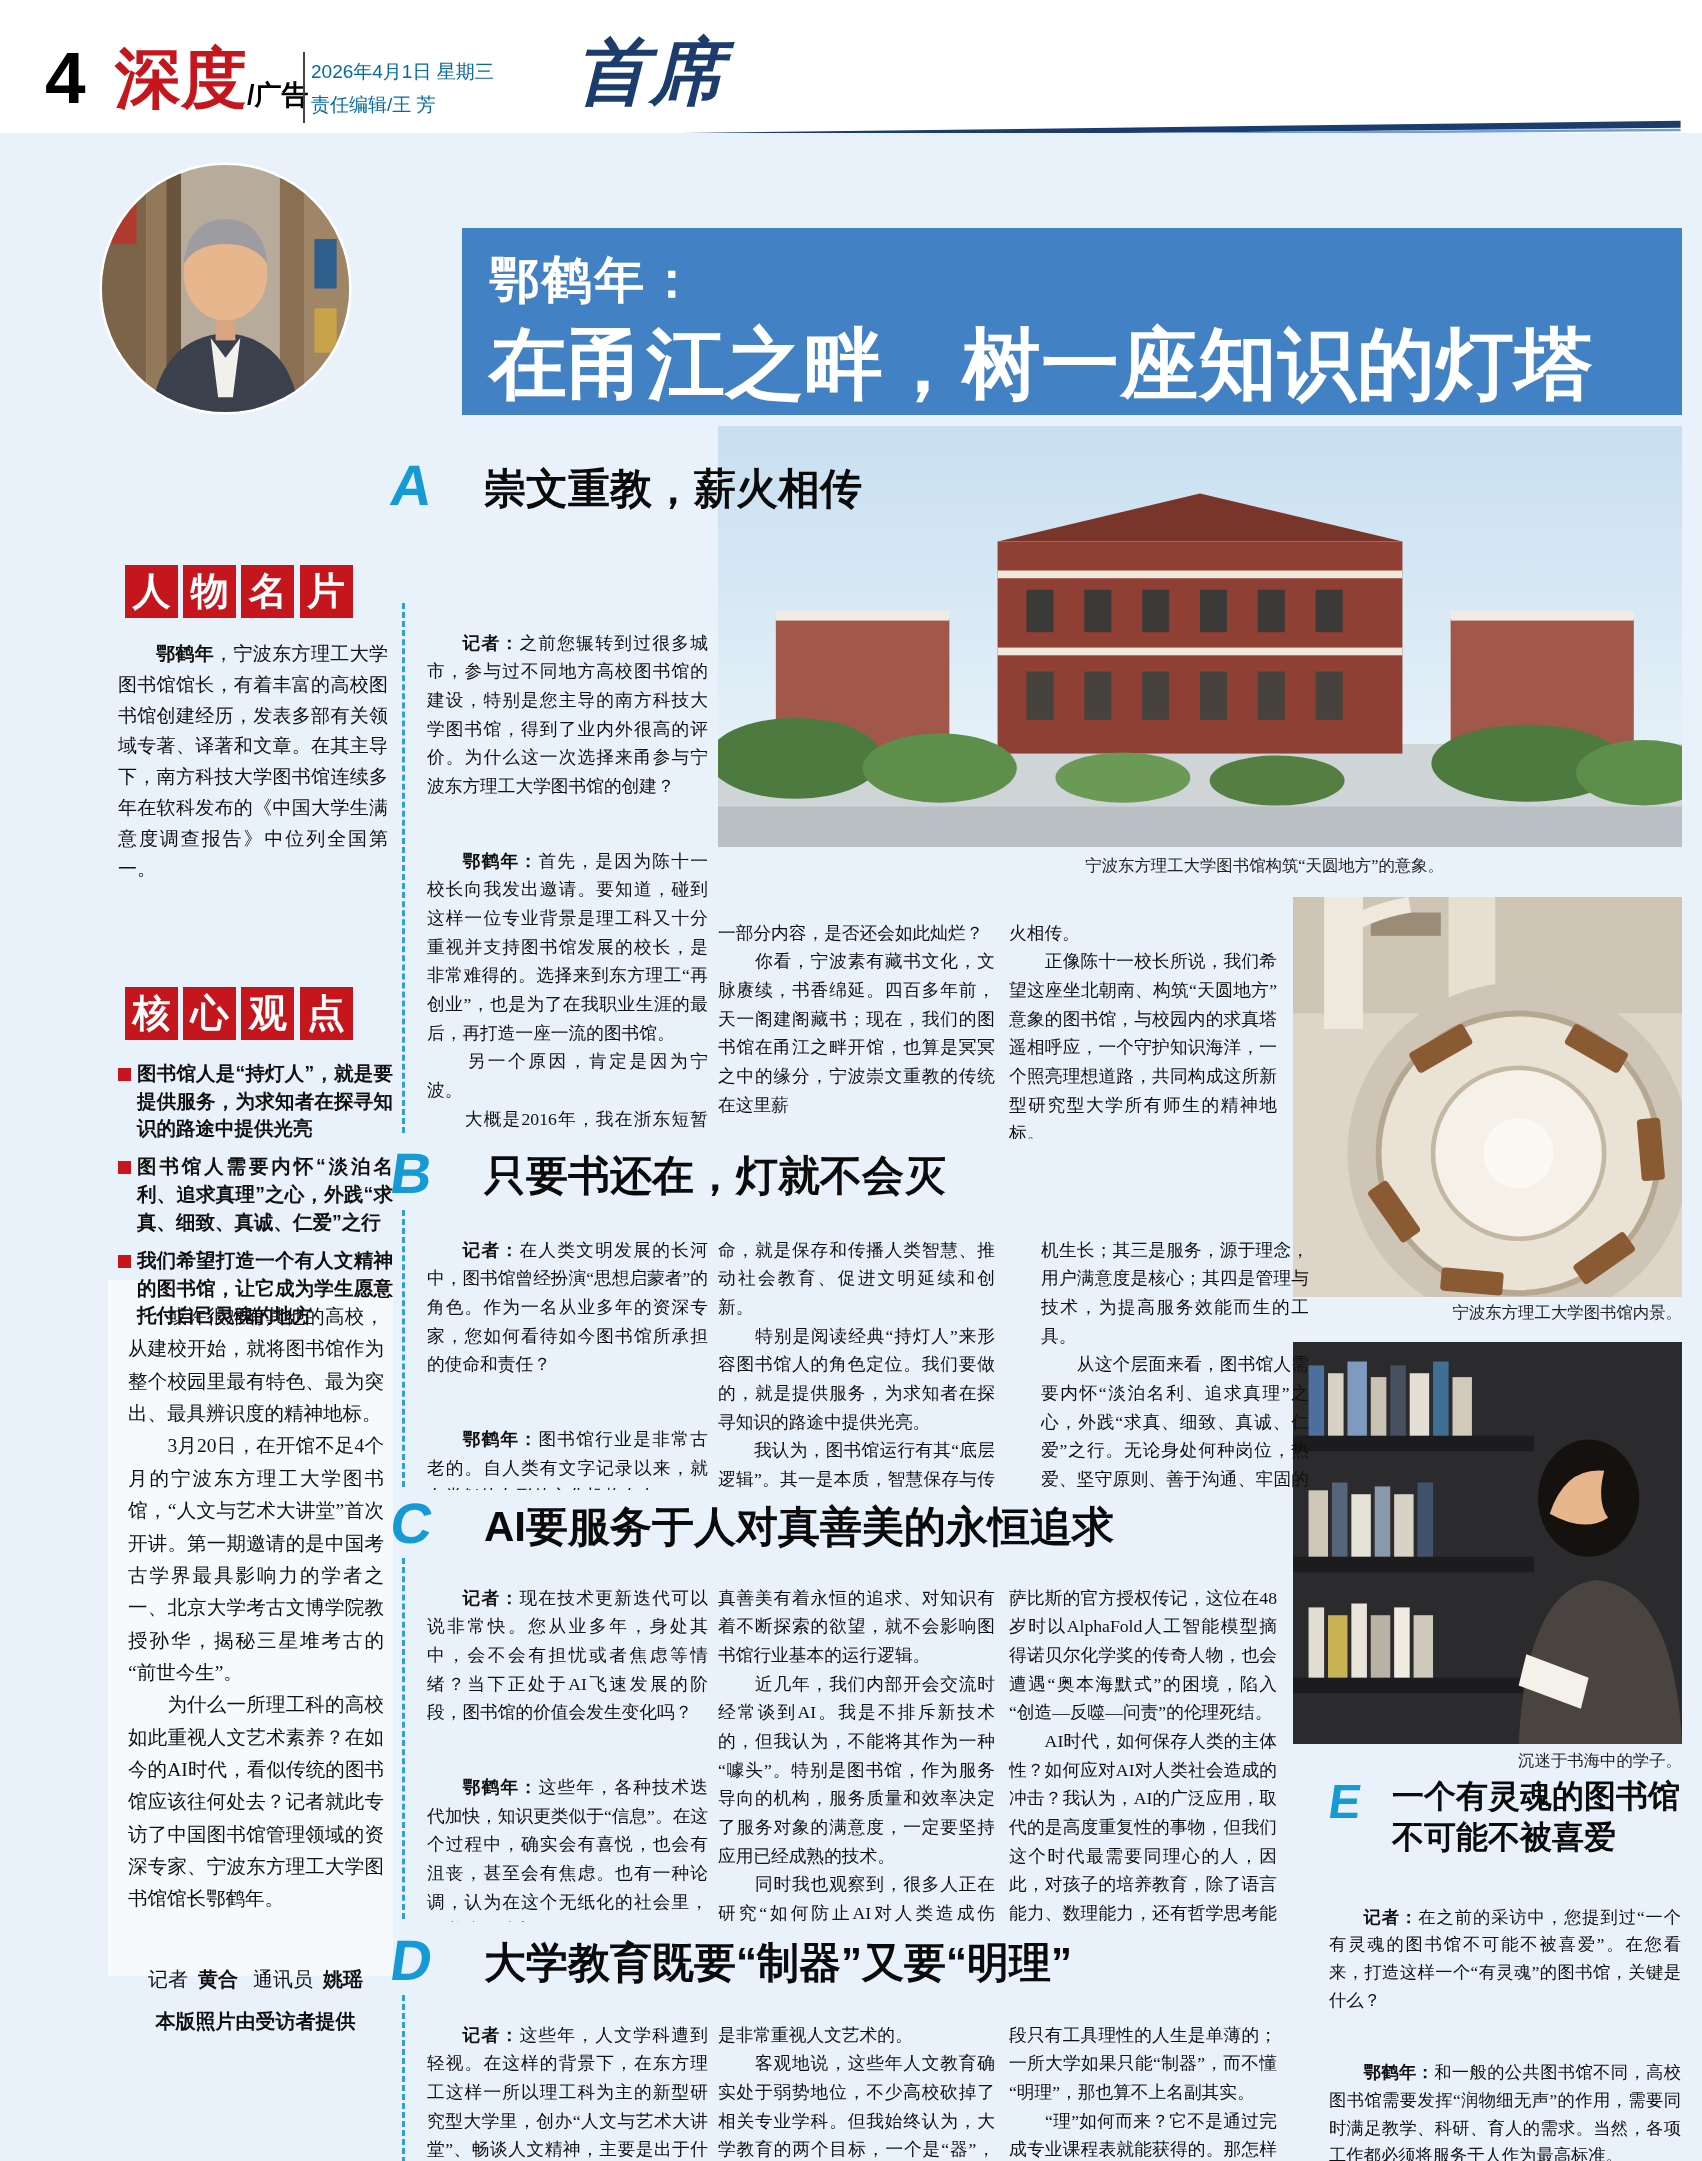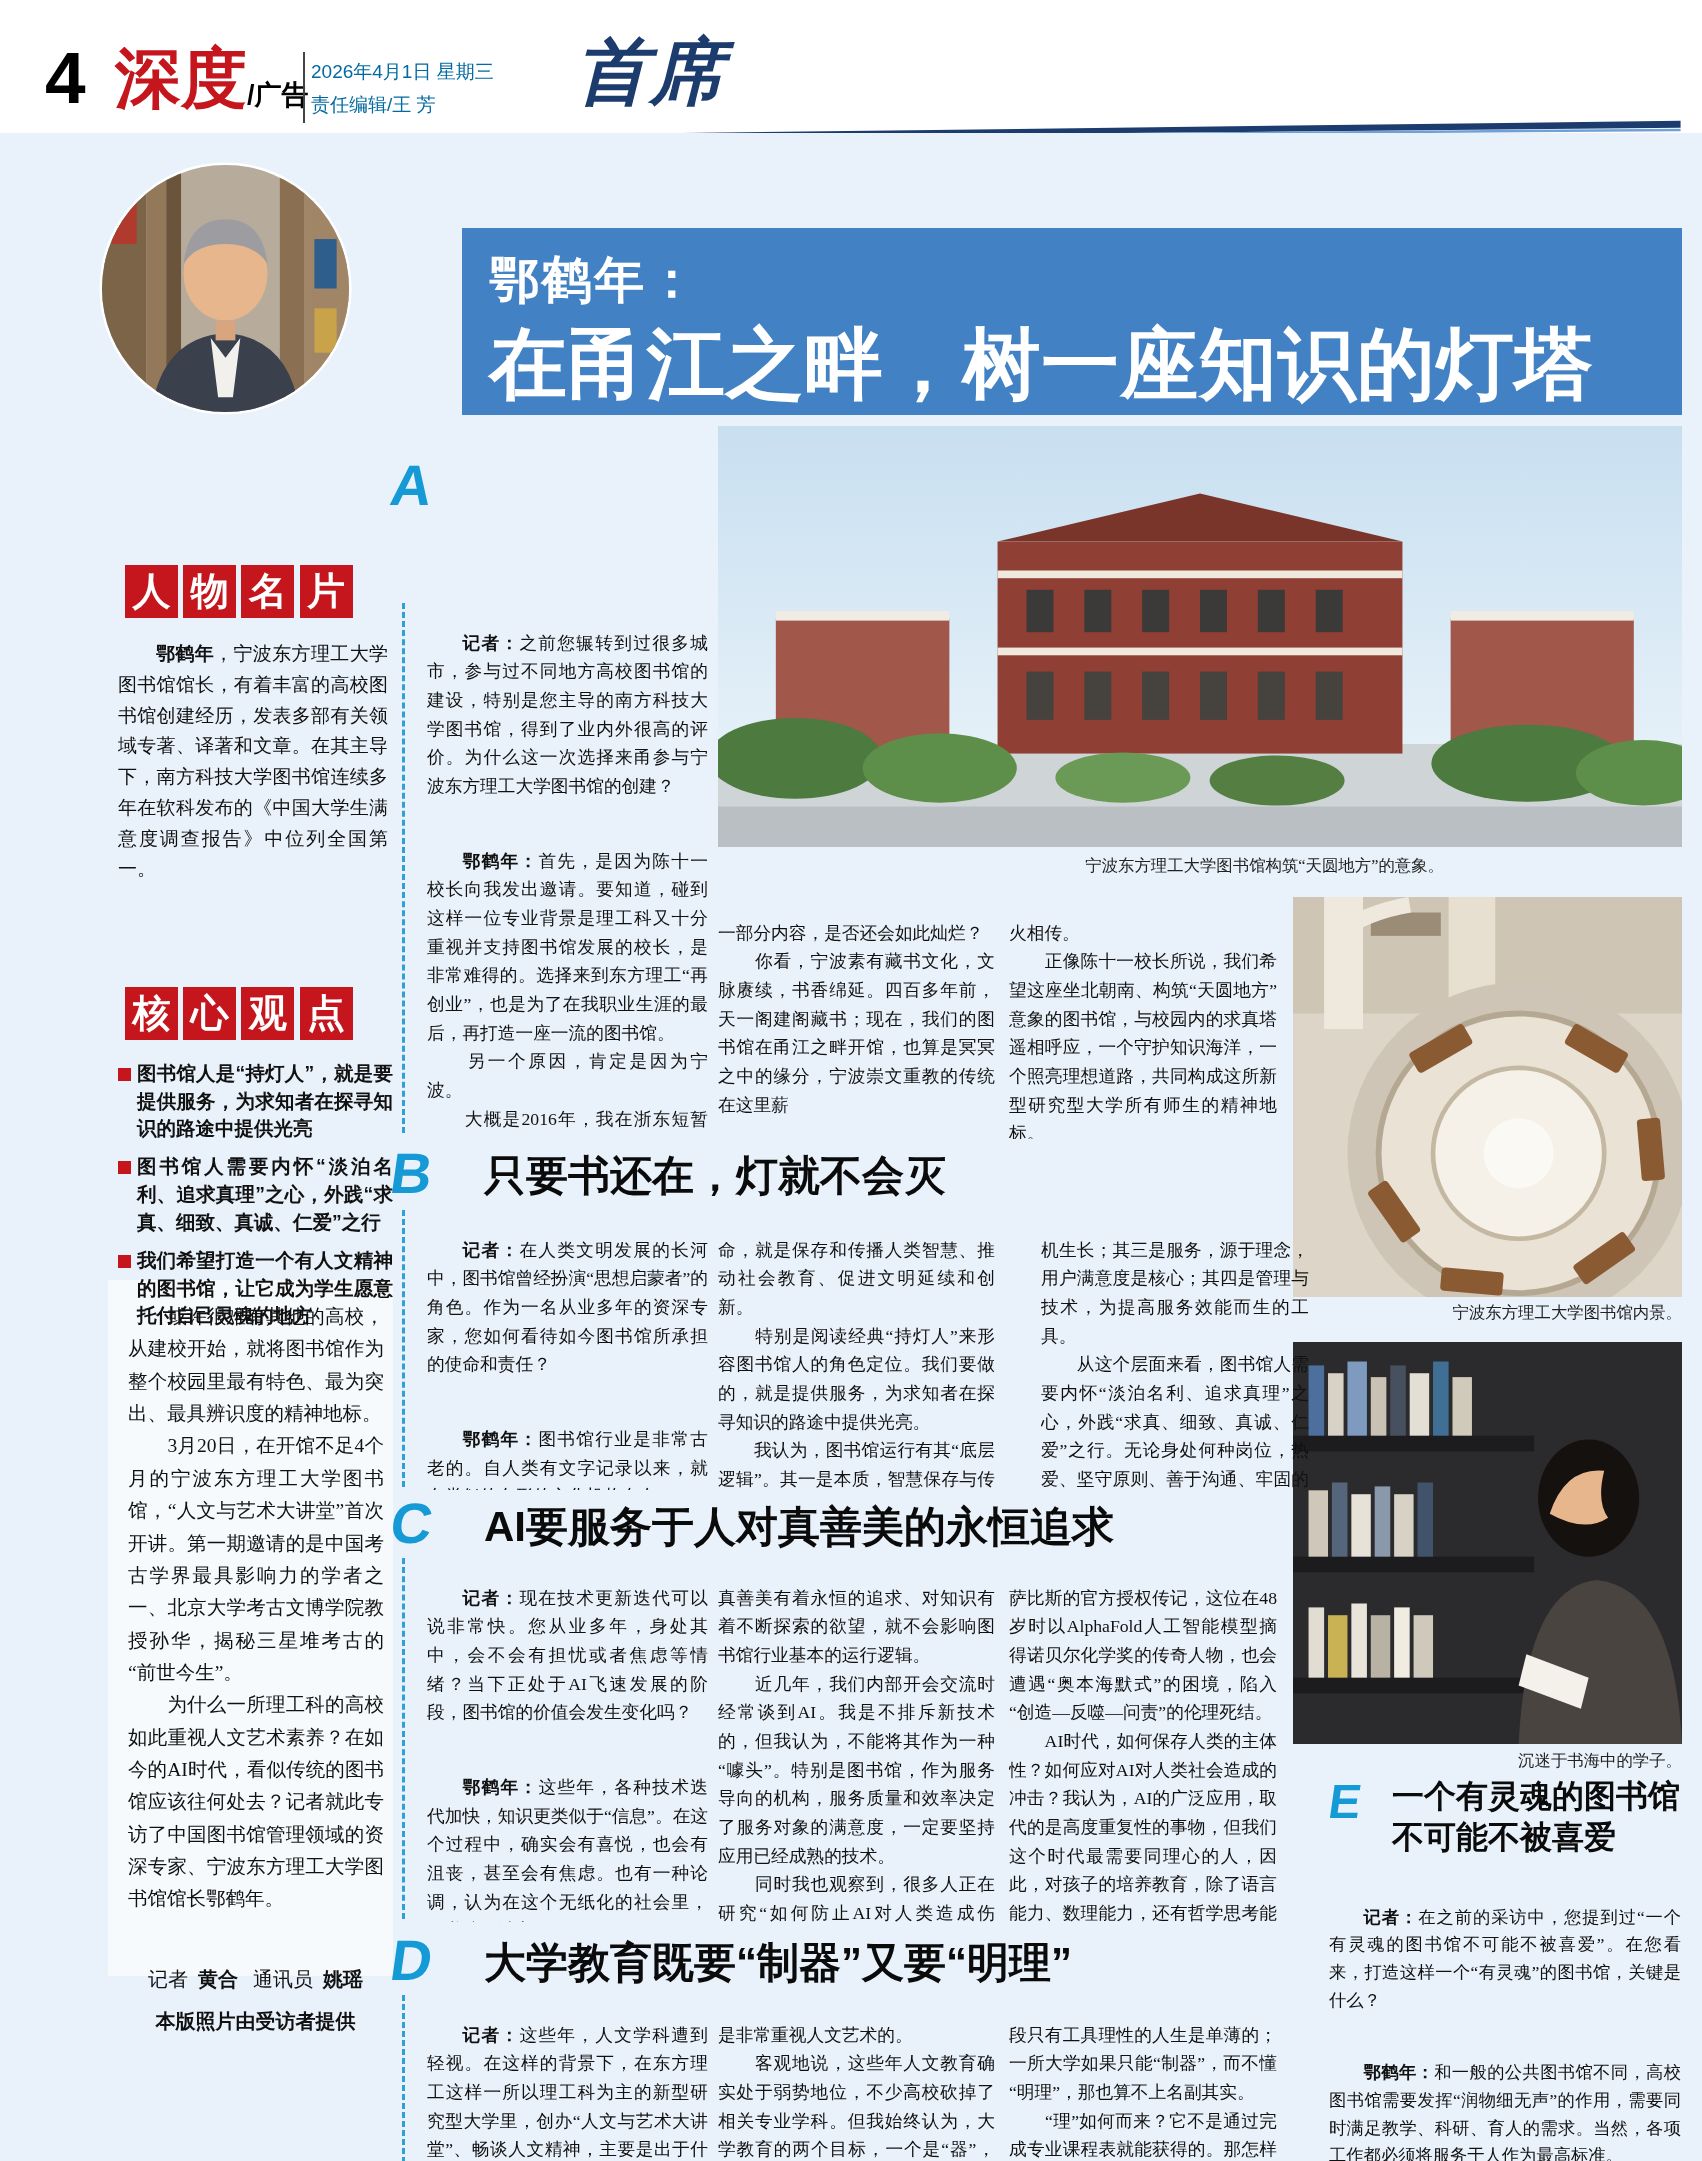--- a/index.html
+++ b/index.html
@@ -274,20 +274,21 @@
       </g>
       <ellipse cx="76" cy="40" rx="13" ry="15" fill="#15110f"></ellipse>
       <path d="M66 44 q4 -12 14 -11 q-2 8 1 12 q-6 4 -15 -1z" fill="#e8b68c"></path>
       <path d="M58 103 q2 -40 20 -42 q20 2 22 42z" fill="#4a4440"></path>
       <path d="M60 80 l16 6 l-2 8 l-16 -6z" fill="#f4f1ea"></path>
     </svg>
   </div>
   <div class="abs caption" style="left:1293px;top:1750px;width:389px;">沉迷于书海中的学子。</div>
 
   <div class="abs sec-letter" style="left:391px;top:457px;">A</div>
+  <div class="abs sec-title" style="left:484px;top:466px;">崇文重教，薪火相传</div>
   <div class="abs dash" style="left:402px;top:603px;height:530px;"></div>
   <div class="abs flow" style="left:427px;top:600px;width:281px;height:538px;">
     <p><span class="lbl">记者：</span><span>之前您辗转到过很多城市，参与过不同地方高校图书馆的建设，特别是您主导的南方科技大学图书馆，得到了业内外很高的评价。为什么这一次选择来甬参与宁波东方理工大学图书馆的创建？</span></p>
     <p><span class="lbl">鄂鹤年：</span><span>首先，是因为陈十一校长向我发出邀请。要知道，碰到这样一位专业背景是理工科又十分重视并支持图书馆发展的校长，是非常难得的。选择来到东方理工“再创业”，也是为了在我职业生涯的最后，再打造一座一流的图书馆。
 　　另一个原因，肯定是因为宁波。
 　　大概是2016年，我在浙东短暂工作过一段时间。有空的时候，我就自个儿背着包，在宁波、绍兴这些城市转悠，天一阁、月湖这些地方都去过。
 　　我很喜欢这里，除了自然环境，还有人文背景。我不禁怀疑，中华文明要是缺少了浙东这</span></p>
   </div>
   <div class="abs flow" style="left:1009px;top:890px;width:268px;height:249px;">
     <p class="cont">火相传。

